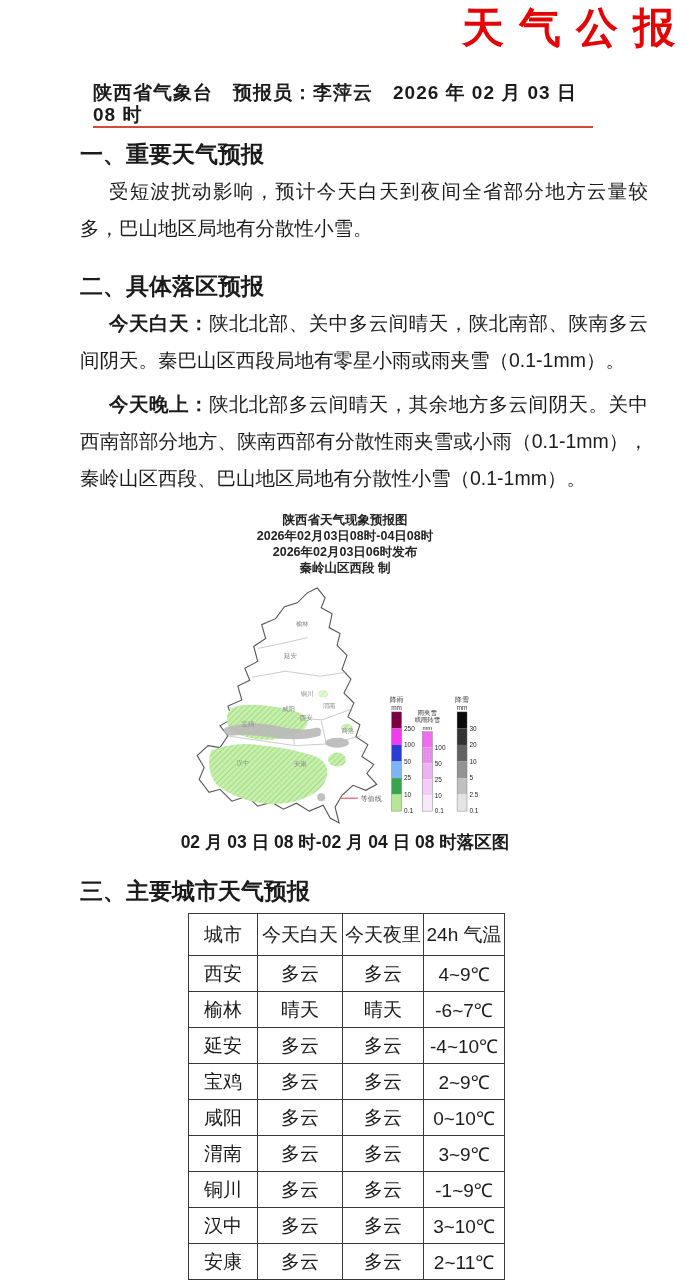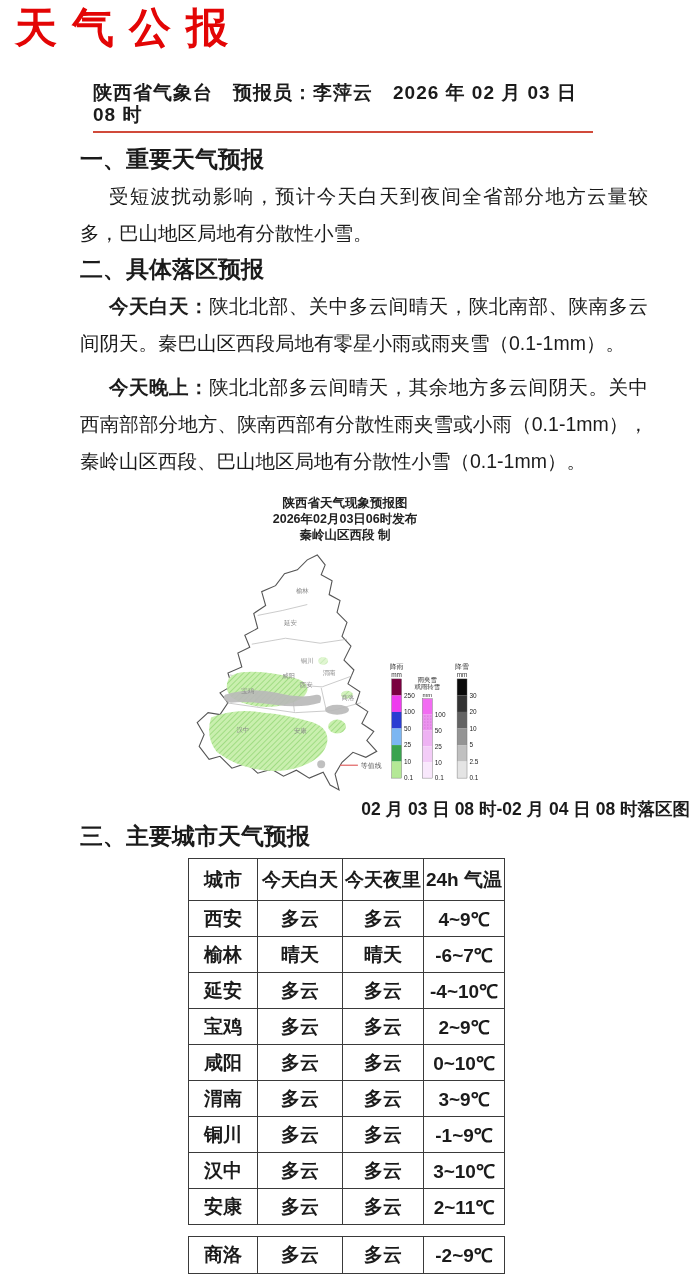--- a/index.html
+++ b/index.html
@@ -1,34 +1,34 @@
 <!DOCTYPE html>
 <html><head>
 <meta charset="utf-8">
 <style>
   html,body{margin:0;padding:0}
   body{width:690px;height:1284px;background:#ffffff;overflow:hidden;
        font-family:"Liberation Sans",sans-serif;color:#1b1b1b}
-  .title{padding-top:4px;text-align:left;font-size:42px;font-weight:bold;
+  .title{padding-top:4px;text-align:right;font-size:42px;font-weight:bold;
          color:#e30505;letter-spacing:15px;text-indent:15px;line-height:48px}
   .meta{margin:30px 0 0 93px;width:500px;font-size:19px;font-weight:bold;
-        letter-spacing:1px;padding-bottom:5px;border-bottom:2.5px solid #d14a3a;line-height:22px}
+        letter-spacing:1px;border-bottom:2.5px solid #d14a3a;line-height:22px}
   .sec-heading{margin:15px 44px 0 80px;font-size:23px;font-weight:bold;line-height:23px}
-  .sec-heading.tight{margin-top:6px}
+  .sec-heading.tight{margin-top:28px}
   .para{margin:7px 42px 0 80px;font-size:19.5px;line-height:37px;
         text-indent:29px;font-weight:normal;text-align:justify}
   .para .lead{font-weight:bold}
   .map-block{margin-top:15px;text-align:center}
   .map-title-line{font-size:12.5px;font-weight:bold;line-height:16px;color:#222}
   .map-svg{display:block;margin:2px auto 0}
-  .caption{margin-top:6px;text-align:right;font-size:17.5px;font-weight:bold;line-height:20px}
+  .caption{margin-top:6px;text-align:center;font-size:17.5px;font-weight:bold;line-height:20px}
   table.wx{border-collapse:collapse;margin:10px 0 0 188px;table-layout:fixed}
   table.wx.detached{margin-top:11px}
   table.wx th,table.wx td{border:1.6px solid #3a3a3a;text-align:center;
-        font-size:19px;font-weight:bold;padding:0;overflow:hidden}
+        font-size:19px;font-weight:normal;padding:0;overflow:hidden}
   table.wx th{height:41px}
   table.wx td{height:35px}
   table.wx.detached td{height:36px}
   .c0{width:68px}.c1{width:84px}.c2{width:80px}.c3{width:80px}
 </style>
 </head>
 <body>
 
 <div class="title">天气公报</div>
 
@@ -36,20 +36,21 @@
 
 <div class="sec-heading">一、重要天气预报</div>
 <p class="para"><span>受短波扰动影响，预计今天白天到夜间全省部分地方云量较多，巴山地区局地有分散性小雪。</span></p>
 
 <div class="sec-heading tight">二、具体落区预报</div>
 <p class="para"><span class="lead">今天白天：</span><span>陕北北部、关中多云间晴天，陕北南部、陕南多云间阴天。秦巴山区西段局地有零星小雨或雨夹雪（0.1-1mm）。</span></p>
 <p class="para"><span class="lead">今天晚上：</span><span>陕北北部多云间晴天，其余地方多云间阴天。关中西南部部分地方、陕南西部有分散性雨夹雪或小雨（0.1-1mm），秦岭山区西段、巴山地区局地有分散性小雪（0.1-1mm）。</span></p>
 
 <div class="map-block">
   <div class="map-title-line">陕西省天气现象预报图</div>
+  <div class="map-title-line">2026年02月03日08时-04日08时</div>
   <div class="map-title-line">2026年02月03日06时发布</div>
   <div class="map-title-line">秦岭山区西段 制</div>
 
   <svg class="map-svg" width="310" height="248" viewBox="0 0 310 250">
     <defs>
       <pattern id="greenHatch" width="4" height="4" patternUnits="userSpaceOnUse" patternTransform="rotate(45)">
         <rect width="4" height="4" fill="#c9efae"></rect>
         <line x1="0" y1="0" x2="0" y2="4" stroke="#8fd470" stroke-width="1.4"></line>
       </pattern>
       <pattern id="sleetDots" width="3" height="3" patternUnits="userSpaceOnUse">

